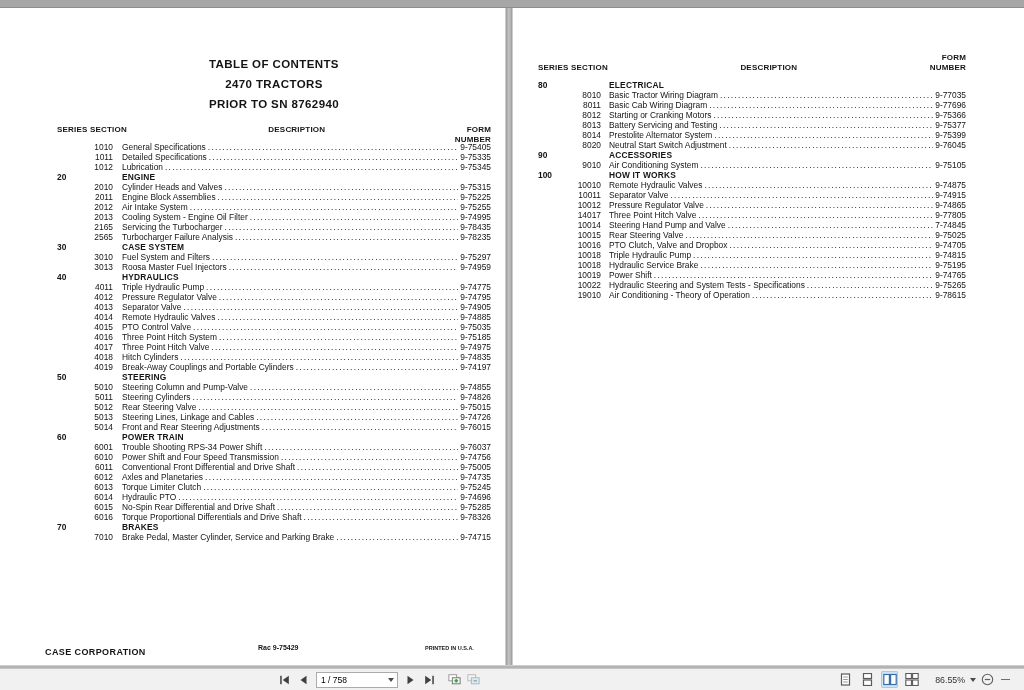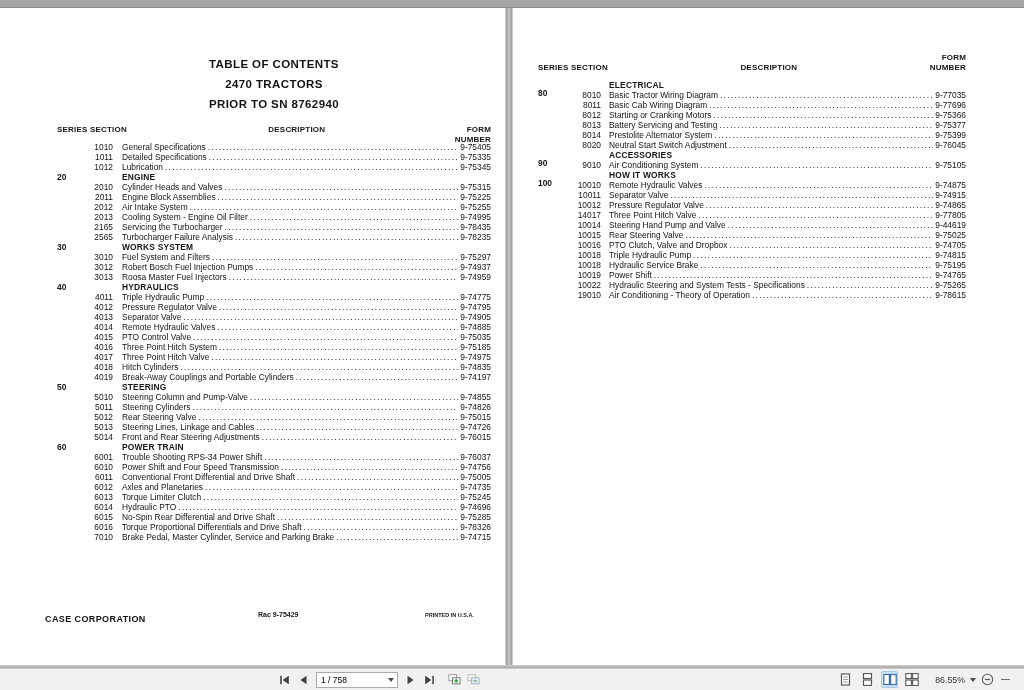--- a/index.html
+++ b/index.html
@@ -23,30 +23,30 @@
   .col-hdr .line2{text-align:right;margin-top:1px;}
   .pl-hdr{top:117px;left:57px;width:434px;}
   .pr-hdr{top:45px;left:25px;width:428px;}
   .pr-hdr .form-top{text-align:right;margin-bottom:1px;}
 
   .rows{position:absolute;}
   .pl-rows{top:134px;left:57px;width:434px;}
   .pr-rows{top:72px;left:25px;width:428px;}
   .toc-row{display:flex;height:10px;line-height:10px;font-size:8.4px;white-space:nowrap;}
   .c-series{width:20px;font-weight:bold;flex:none;}
-  .pr-rows .c-series{width:26px;margin-top:8px;}
+  .pr-rows .c-series{width:26px;}
   .c-section{width:36px;text-align:right;margin-right:9px;flex:none;}
   .pr-rows .c-section{width:37px;margin-right:8px;}
   .c-desc{flex:none;}
   .c-desc.hd{font-weight:bold;letter-spacing:.2px;}
   .dots{flex:1;overflow:hidden;margin:0 2px;}
   .dots::after{content:"......................................................................................................................................................................................";letter-spacing:1.3px;}
   .c-form{flex:none;}
 
-  .pg-footer{position:absolute;top:602px;left:45px;width:430px;height:16px;}
+  .pg-footer{position:absolute;top:635px;left:45px;width:430px;height:16px;}
   .foot-left{position:absolute;left:0;top:4px;font-weight:bold;font-size:9px;letter-spacing:.4px;}
   .foot-center{position:absolute;left:213px;top:1px;font-weight:bold;font-size:7px;}
   .foot-right{position:absolute;left:380px;top:2px;font-size:5.5px;font-weight:bold;color:#222;}
 
   
   .toolbar{position:absolute;left:0;bottom:0;width:1024px;height:21px;background:#f1f1f2;}
   .nav-group{position:absolute;left:278px;top:0;height:21px;display:flex;align-items:center;gap:6px;}
   .tb-btn{display:flex;align-items:center;justify-content:center;width:13px;height:15px;cursor:pointer;}
   .page-box{width:80px;height:14px;background:#fff;border:1px solid #ababab;display:flex;align-items:center;}
   .page-box input{border:none;outline:none;flex:1;font-size:8.5px;font-family:"Liberation Sans",sans-serif;padding:0 0 0 4px;background:transparent;width:60px;}
@@ -141,38 +141,31 @@
       <div class="toc-row">
         <span class="c-series"></span>
         <span class="c-section">2565</span>
         <span class="c-desc">Turbocharger Failure Analysis</span>
         <span class="dots"></span>
         <span class="c-form">9-78235</span>
       </div>
       <div class="toc-row">
         <span class="c-series">30</span>
         <span class="c-section"></span>
-        <span class="c-desc hd">WORKS SYSTEM</span>
+        <span class="c-desc hd">CASE SYSTEM</span>
       </div>
       <div class="toc-row">
         <span class="c-series"></span>
         <span class="c-section">3010</span>
         <span class="c-desc">Fuel System and Filters</span>
         <span class="dots"></span>
         <span class="c-form">9-75297</span>
       </div>
       <div class="toc-row">
         <span class="c-series"></span>
-        <span class="c-section">3012</span>
-        <span class="c-desc">Robert Bosch Fuel Injection Pumps</span>
-        <span class="dots"></span>
-        <span class="c-form">9-74937</span>
-      </div>
-      <div class="toc-row">
-        <span class="c-series"></span>
         <span class="c-section">3013</span>
         <span class="c-desc">Roosa Master Fuel Injectors</span>
         <span class="dots"></span>
         <span class="c-form">9-74959</span>
       </div>
       <div class="toc-row">
         <span class="c-series">40</span>
         <span class="c-section"></span>
         <span class="c-desc hd">HYDRAULICS</span>
       </div>
@@ -332,20 +325,25 @@
         <span class="c-desc">No-Spin Rear Differential and Drive Shaft</span>
         <span class="dots"></span>
         <span class="c-form">9-75285</span>
       </div>
       <div class="toc-row">
         <span class="c-series"></span>
         <span class="c-section">6016</span>
         <span class="c-desc">Torque Proportional Differentials and Drive Shaft</span>
         <span class="dots"></span>
         <span class="c-form">9-78326</span>
+      </div>
+      <div class="toc-row">
+        <span class="c-series">70</span>
+        <span class="c-section"></span>
+        <span class="c-desc hd">BRAKES</span>
       </div>
       <div class="toc-row">
         <span class="c-series"></span>
         <span class="c-section">7010</span>
         <span class="c-desc">Brake Pedal, Master Cylinder, Service and Parking Brake</span>
         <span class="dots"></span>
         <span class="c-form">9-74715</span>
       </div>
     </div>
   <div class="pg-footer">
@@ -457,21 +455,21 @@
         <span class="c-section">14017</span>
         <span class="c-desc">Three Point Hitch Valve</span>
         <span class="dots"></span>
         <span class="c-form">9-77805</span>
       </div>
       <div class="toc-row">
         <span class="c-series"></span>
         <span class="c-section">10014</span>
         <span class="c-desc">Steering Hand Pump and Valve</span>
         <span class="dots"></span>
-        <span class="c-form">9-44619</span>
+        <span class="c-form">7-74845</span>
       </div>
       <div class="toc-row">
         <span class="c-series"></span>
         <span class="c-section">10015</span>
         <span class="c-desc">Rear Steering Valve</span>
         <span class="dots"></span>
         <span class="c-form">9-75025</span>
       </div>
       <div class="toc-row">
         <span class="c-series"></span>

